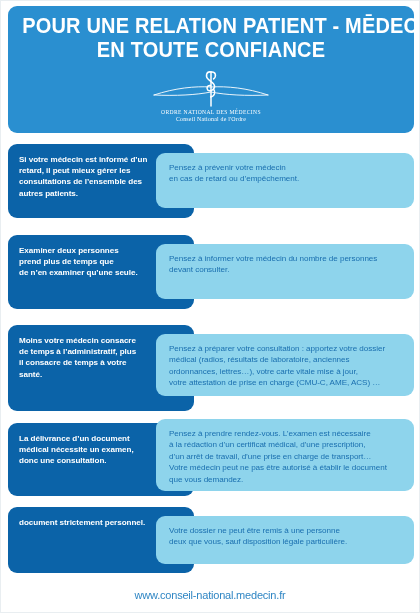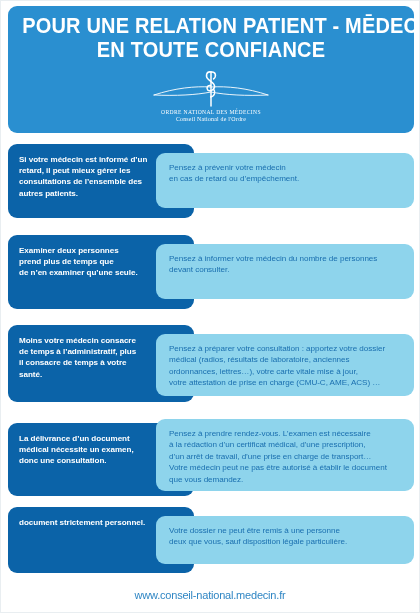--- a/index.html
+++ b/index.html
@@ -210,21 +210,21 @@
     </div>
     <div class="block-right" style="top:9px; height:55px;">
       <div class="txt">
         <span class="l">Pensez à informer votre médecin du nombre de personnes</span>
         <span class="l">devant consulter.</span>
       </div>
     </div>
   </div>
 
   <div class="row" style="top:324px; height:93px;">
-    <div class="block-left" style="top:0px; height:77px;">
+    <div class="block-left" style="top:0px; height:86px;">
       <div class="txt">
         <span class="l">Moins votre médecin consacre</span>
         <span class="l">de temps à l’administratif, plus</span>
         <span class="l">il consacre de temps à votre</span>
         <span class="l">santé.</span>
       </div>
     </div>
     <div class="block-right" style="top:9px; height:62px;">
       <div class="txt">
         <span class="l">Pensez à préparer votre consultation : apportez votre dossier</span>

